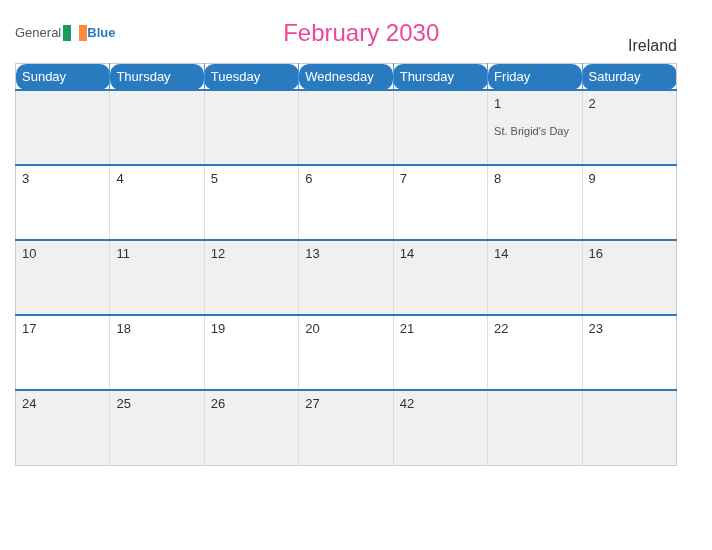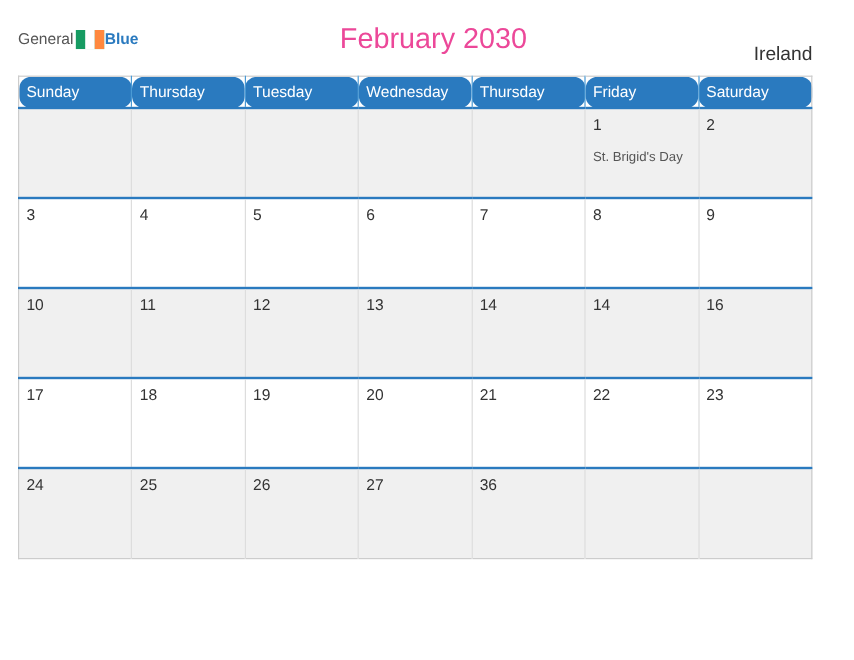--- a/index.html
+++ b/index.html
@@ -235,20 +235,20 @@
           <td>
             <span class="day-number">25</span>
           </td>
           <td>
             <span class="day-number">26</span>
           </td>
           <td>
             <span class="day-number">27</span>
           </td>
           <td>
-            <span class="day-number">36</span>
+            <span class="day-number">42</span>
           </td>
           <td class="empty-cell"></td>
           <td class="empty-cell"></td>
         </tr>
       </tbody>
   </table>
 </div>
 
 </body></html>

